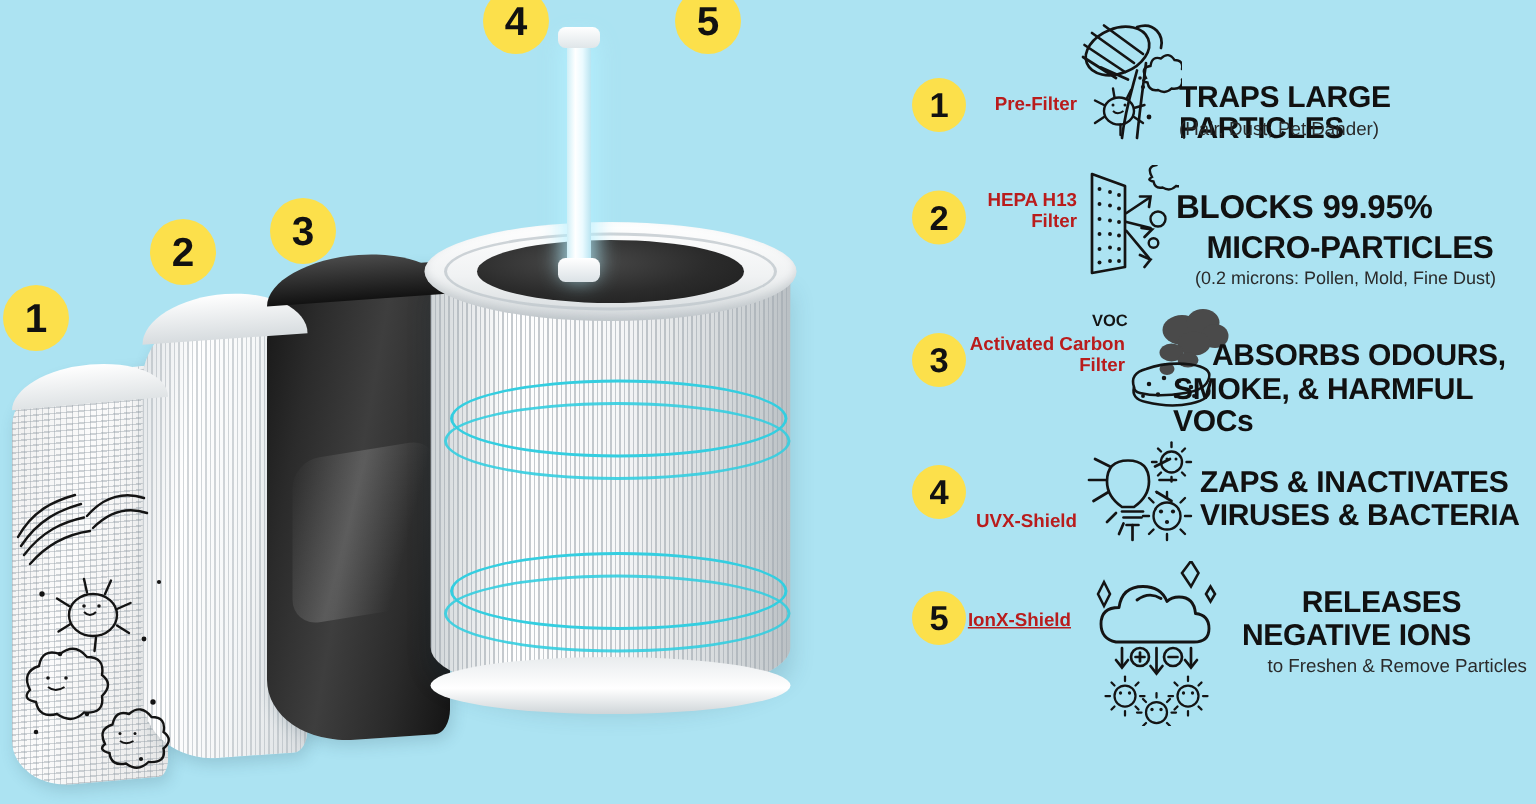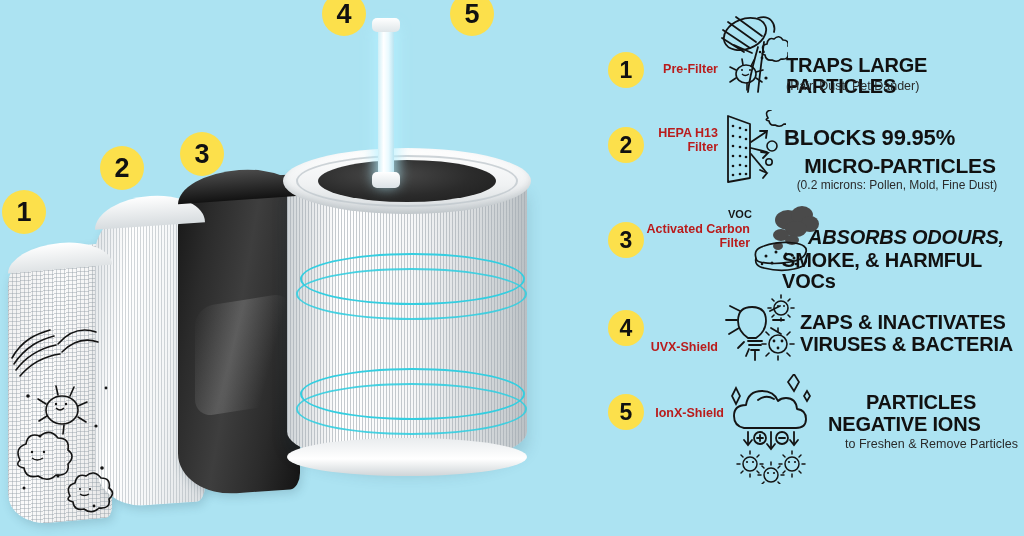--- a/index.html
+++ b/index.html
@@ -454,21 +454,21 @@
           <circle cx="18" cy="54" r="1.5"></circle>
             <circle cx="28" cy="50" r="1.5"></circle>
           <circle cx="38" cy="52" r="1.5"></circle>
             <circle cx="46" cy="56" r="1.5"></circle>
           <circle cx="24" cy="61" r="1.5"></circle>
             <circle cx="36" cy="62" r="1.5"></circle>
           <circle cx="48" cy="62" r="1.3"></circle>
             <circle cx="14" cy="62" r="1.3"></circle>
         </g>
       </svg>
-      <div class="feature-head" style="left:208px; top:227px; font-size:20px;font-style:italic;">ABSORBS ODOURS,</div>
+      <div class="feature-head" style="left:208px; top:227px; font-size:20px;">ABSORBS ODOURS,</div>
       <div class="feature-head" style="left:182px; top:250px; font-size:20px;">SMOKE, &amp; HARMFUL VOCs</div>
     </div>
 
     <div class="feature-row" style="top:0;">
       <div class="badge badge-list" style="left:8px; top:310px;">
           <span>4</span>
         </div>
       <div class="feature-tag" style="left:42px; top:320px; width:76px;margin-top:20px;">UVX-Shield</div>
       <svg class="feature-icon" style="left:124px; top:294px;" width="76" height="72" viewBox="0 0 76 72">
         <g fill="none" stroke="#141414" stroke-width="1.8" stroke-linecap="round">
@@ -519,21 +519,21 @@
         </g>
       </svg>
       <div class="feature-head" style="left:200px; top:312px; font-size:20px;">ZAPS &amp; INACTIVATES</div>
       <div class="feature-head" style="left:200px; top:334px; font-size:20px;">VIRUSES &amp; BACTERIA</div>
     </div>
 
     <div class="feature-row" style="top:0;">
       <div class="badge badge-list" style="left:8px; top:394px;">
           <span>5</span>
         </div>
-      <div class="feature-tag" style="left:44px; top:406px; width:80px;">IonX-Shield</div>
+      <div class="feature-tag" style="left:34px; top:406px; width:80px;text-decoration:underline;">IonX-Shield</div>
       <svg class="feature-icon" style="left:128px; top:374px;" width="86" height="110" viewBox="0 0 86 110">
         <g fill="none" stroke="#141414" stroke-width="1.9" stroke-linejoin="round" stroke-linecap="round">
           <path d="M16 54 q-10 -2 -10 -12 q0 -11 12 -11 q2 -14 16 -14 q12 0 16 10 q3 -3 8 -3 q10 0 11 11 q9 1 9 10 q0 9 -10 9 Z"></path>
           <path d="M30 26 q8 -6 16 -1"></path>
         </g>
         <g fill="none" stroke="#141414" stroke-width="1.7" stroke-linecap="round">
           <path d="M4 22 L8 14 L12 22 L8 30 Z" fill="none"></path>
           <path d="M60 8 L66 0 L71 8 L66 17 Z"></path>
           <path d="M76 22 L79 17 L82 22 L79 27 Z"></path>
         </g>
@@ -588,19 +588,19 @@
             <path d="M53 101 L56 101"></path>
             <path d="M36 94 L34 92"></path>
               <path d="M50 94 L52 92"></path>
             <path d="M36 108 L34 110"></path>
               <path d="M50 108 L52 110"></path>
           </g>
           <circle cx="40" cy="99" r="1.1" fill="#141414" stroke="none"></circle>
           <circle cx="46" cy="99" r="1.1" fill="#141414" stroke="none"></circle>
         </g>
       </svg>
-      <div class="feature-head" style="left:228px; top:392px; font-size:20px; width:186px; text-align:center;">PARTICLES</div>
+      <div class="feature-head" style="left:228px; top:392px; font-size:20px; width:186px; text-align:center;">RELEASES</div>
       <div class="feature-head" style="left:228px; top:414px; font-size:20px; width:186px; text-align:left;">NEGATIVE IONS</div>
       <div class="feature-sub" style="left:222px; top:438px; width:196px; text-align:right;">to Freshen &amp; Remove Particles</div>
     </div>
 
   </div>
 </div>
 
 </body></html>

